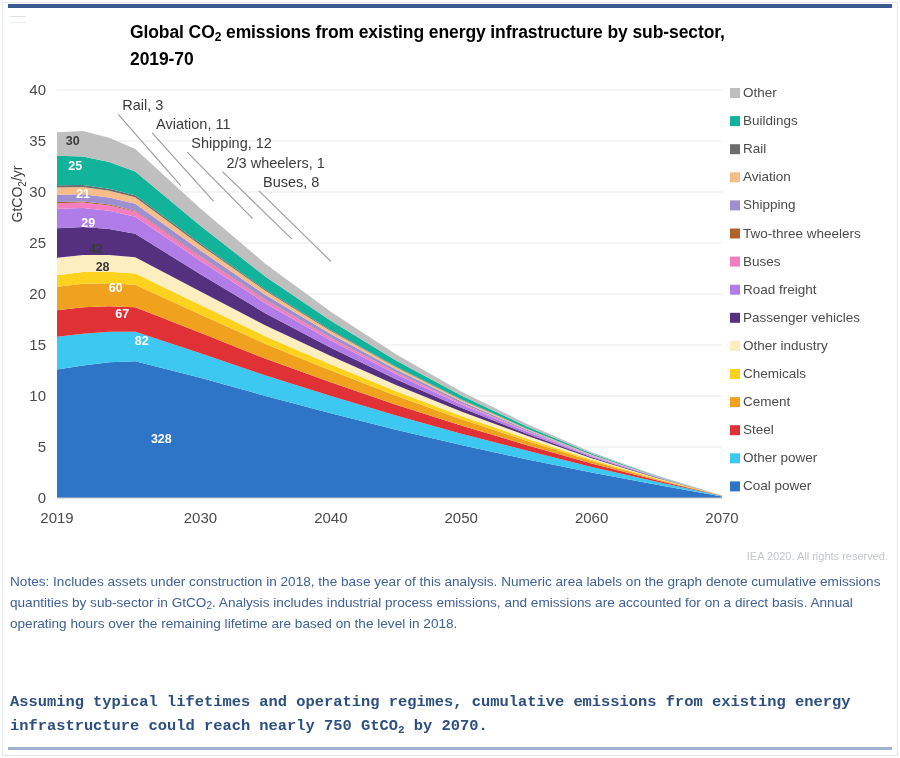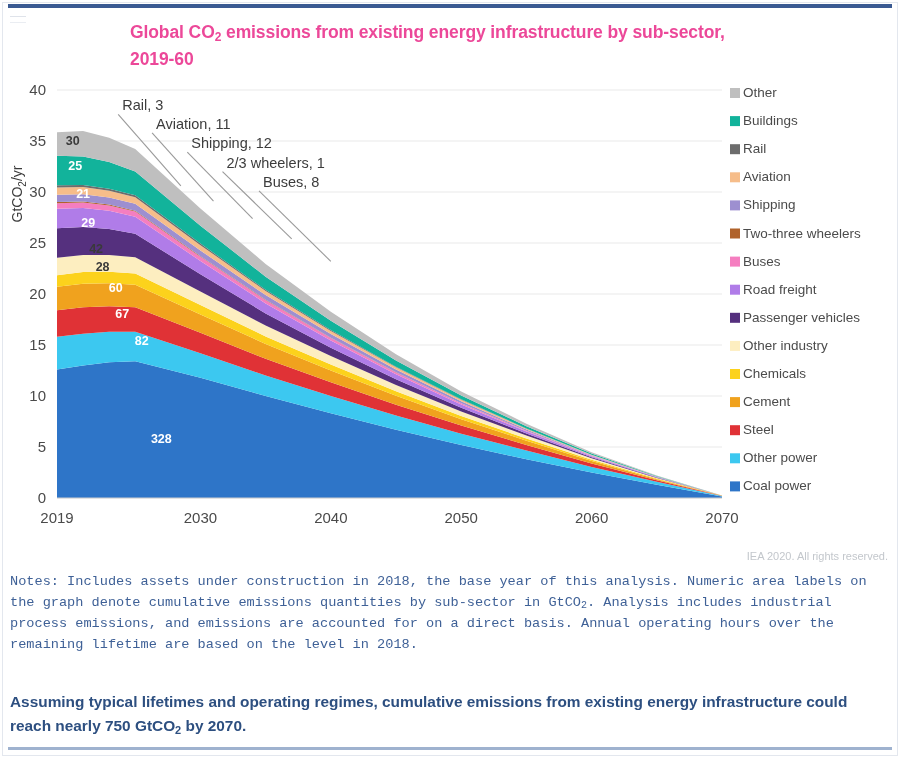--- a/index.html
+++ b/index.html
@@ -8,64 +8,64 @@
     background:#ffffff;
     font-family:"Liberation Sans", sans-serif;
     position:relative;overflow:hidden;
   }
   .top-rule{position:absolute;left:8px;top:4px;width:884px;height:4px;background:#3a5a92;}
   .corner-mark{position:absolute;left:10px;top:16px;width:16px;height:5px;
     border-top:1px solid #d8dde6;border-bottom:1px solid #e6e9ef;opacity:.8;}
 
   .title{
     position:absolute;left:130px;top:20px;width:740px;
-    color:#ec4899;font-size:17.5px;font-weight:bold;line-height:25px;
+    color:#000000;font-size:17.5px;font-weight:bold;line-height:25px;
     letter-spacing:-0.1px;
   }
   .title sub{font-size:12px;vertical-align:baseline;position:relative;top:3px;}
 
   #chart-area{position:absolute;left:0;top:78px;width:900px;height:455px;}
   svg{display:block;}
 
   .axis-text{font-family:"Liberation Sans",sans-serif;fill:#4a4a4a;font-size:15px;}
   .ylabel{font-family:"Liberation Sans",sans-serif;fill:#3a3a3a;font-size:14px;}
   .callout{font-family:"Liberation Sans",sans-serif;fill:#3c3c3c;font-size:14.5px;}
   .arealabel{font-family:"Liberation Sans",sans-serif;font-size:12.5px;font-weight:bold;}
   .legend-text{font-family:"Liberation Sans",sans-serif;fill:#4b4b4b;font-size:13.5px;}
 
   .copyright{
     position:absolute;right:12px;top:550px;
     color:#c3c7cc;font-size:11px;font-family:"Liberation Sans",sans-serif;
   }
   .notes{
     position:absolute;left:10px;top:572px;width:882px;
     color:#3f6197;font-size:13.6px;line-height:20.5px;
-    font-family:Liberation Mono, monospace;
+    font-family:Liberation Sans, sans-serif;
   }
   .notes sub{font-size:10px;vertical-align:baseline;position:relative;top:2px;}
   .takeaway{
     position:absolute;left:10px;top:690px;width:870px;
     color:#2d4f80;font-size:15.4px;font-weight:bold;line-height:24px;
-    font-family:Liberation Sans, sans-serif;
+    font-family:Liberation Mono, monospace;
   }
   .takeaway sub{font-size:11px;vertical-align:baseline;position:relative;top:3px;}
   .bottom-rule{position:absolute;left:8px;bottom:8px;width:884px;height:3px;background:#9fb2cf;}
   .frame{position:absolute;left:2px;top:2px;width:894px;height:752px;
     border:1px solid #e3e7ee;pointer-events:none;}
 </style>
 </head>
 <body>
 
 <div class="frame"></div>
 <div class="top-rule"></div>
 <div class="corner-mark"></div>
 
 <div class="title">
   <span>Global CO</span><sub>2</sub><span> emissions from existing energy infrastructure by sub-sector,</span><br>
-  <span>2019-60</span>
+  <span>2019-70</span>
 </div>
 
 <div id="chart-area">
     <svg width="900" height="455" viewBox="0 0 900 455">
       <g>
         <line x1="57" y1="420" x2="722" y2="420" stroke="#e9e9e9" stroke-width="1"></line>
         <line x1="57" y1="369" x2="722" y2="369" stroke="#e9e9e9" stroke-width="1"></line>
         <line x1="57" y1="318" x2="722" y2="318" stroke="#e9e9e9" stroke-width="1"></line>
         <line x1="57" y1="267" x2="722" y2="267" stroke="#e9e9e9" stroke-width="1"></line>
         <line x1="57" y1="216" x2="722" y2="216" stroke="#e9e9e9" stroke-width="1"></line>

